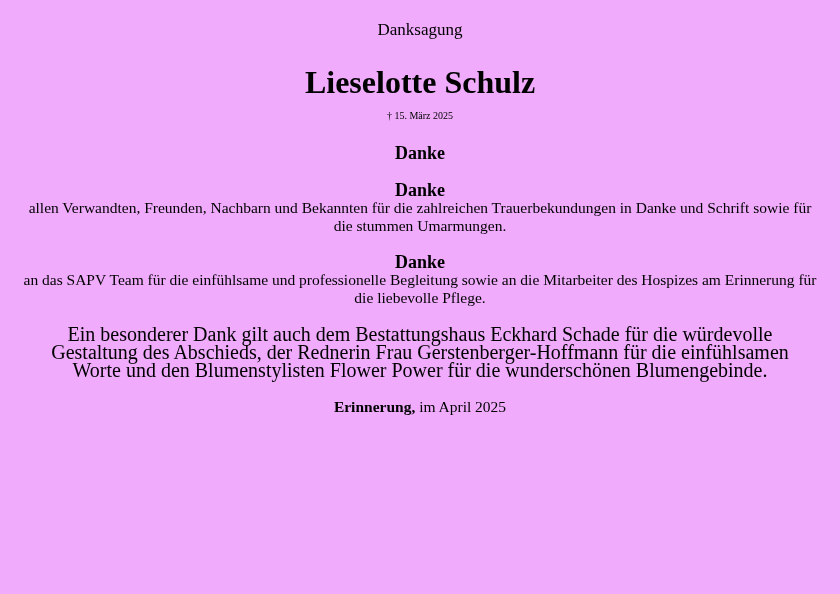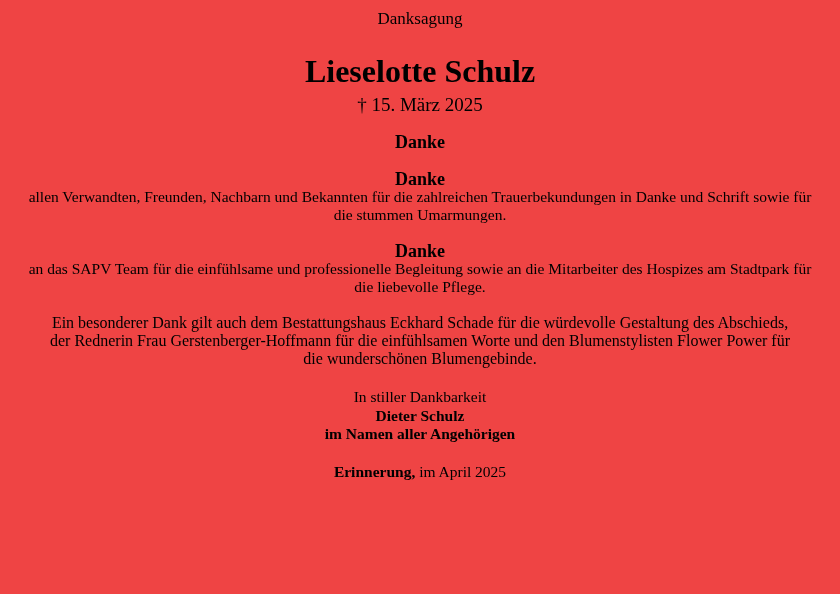--- a/index.html
+++ b/index.html
@@ -4,27 +4,27 @@
 <style>
   html, body {
     margin: 0;
     padding: 0;
     background: #ffffff;
   }
   .page {
     width: 840px;
     height: 594px;
     margin: 0 auto;
-    background: #ef4444;
+    background: #f0abfc;
     color: #000000;
     font-family: "Liberation Serif", "DejaVu Serif", serif;
     text-align: center;
     overflow: hidden;
     box-sizing: border-box;
-    padding-top: 9px;
+    padding-top: 20px;
   }
   .title {
     font-size: 17px;
     line-height: 20px;
     margin: 0 0 0 0;
     font-weight: normal;
   }
   .verse {
     margin-top: 20px;
     font-style: italic;
@@ -32,40 +32,40 @@
     line-height: 18.5px;
   }
   .name {
     margin-top: 22px;
     font-size: 32px;
     line-height: 40px;
     font-weight: bold;
   }
   .death-date {
     margin-top: 5px;
-    font-size: 19px;
+    font-size: 10px;
     line-height: 18px;
   }
   .section {
     margin-top: 19px;
   }
   .section-heading {
     font-weight: bold;
     font-size: 18px;
     line-height: 18px;
   }
   .section-body {
     font-size: 15.5px;
     line-height: 17.5px;
     margin: 0 auto;
     max-width: 796px;
   }
   .special-thanks {
     margin-top: 19px;
-    font-size: 16px;
+    font-size: 20px;
     line-height: 18px;
     margin-left: auto;
     margin-right: auto;
     max-width: 740px;
   }
   .closing {
     margin-top: 20px;
     font-size: 15.5px;
     line-height: 18.5px;
   }
@@ -99,28 +99,23 @@
     <div class="section-heading">Danke</div>
   </div>
 
   <div class="section">
     <div class="section-heading">Danke</div>
     <div class="section-body">allen Verwandten, Freunden, Nachbarn und Bekannten für die zahlreichen Trauerbekundungen in Danke und Schrift sowie für die stummen Umarmungen.</div>
   </div>
 
   <div class="section">
     <div class="section-heading">Danke</div>
-    <div class="section-body">an das SAPV Team für die einfühlsame und professionelle Begleitung sowie an die Mitarbeiter des Hospizes am Stadtpark für die liebevolle Pflege.</div>
+    <div class="section-body">an das SAPV Team für die einfühlsame und professionelle Begleitung sowie an die Mitarbeiter des Hospizes am Erinnerung für die liebevolle Pflege.</div>
   </div>
 
   <div class="special-thanks">Ein besonderer Dank gilt auch dem Bestattungshaus Eckhard Schade für die würdevolle Gestaltung des Abschieds, der Rednerin Frau Gerstenberger-Hoffmann für die einfühlsamen Worte und den Blumenstylisten Flower Power für die wunderschönen Blumengebinde.</div>
 
-  <div class="closing">
-    <div>In stiller Dankbarkeit</div>
-    <div class="bold">Dieter Schulz</div>
-    <div class="bold">im Namen aller Angehörigen</div>
-  </div>
 
   <div class="place-date">
     <span class="place">Erinnerung,</span><span> im April 2025</span>
   </div>
 
 </div>
 
 </body></html>

